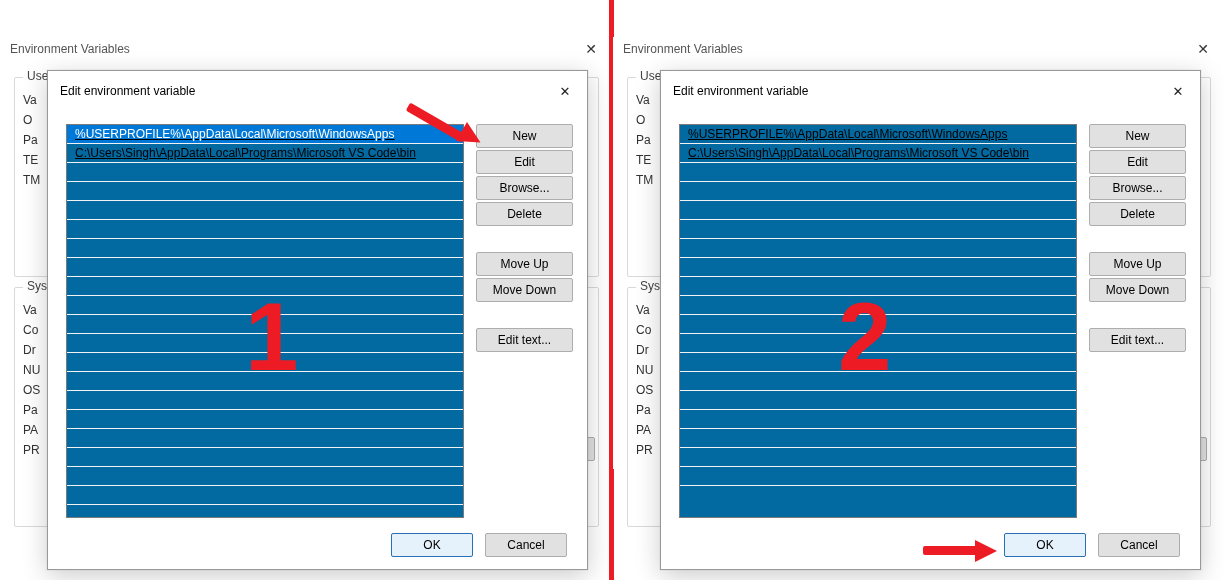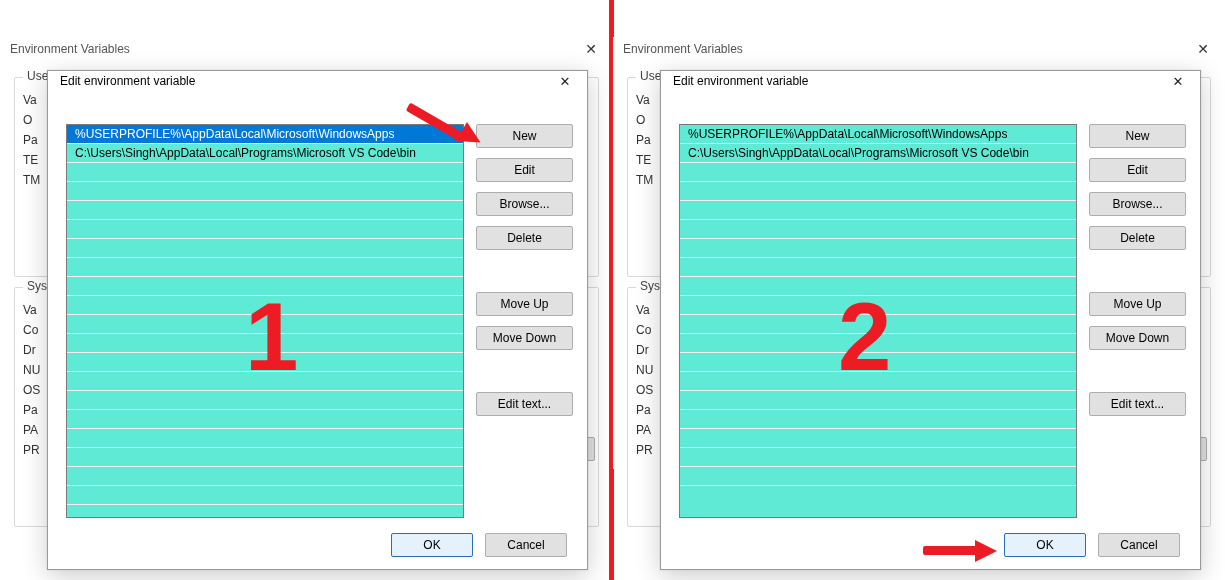--- a/index.html
+++ b/index.html
@@ -72,52 +72,53 @@
   .modal {
     position: absolute;
     left: 47px; top: 33px;
     width: 541px; height: 500px;
     background: #fff;
     border: 1px solid #999;
     box-shadow: 0 6px 24px rgba(0,0,0,.20), 0 0 0 1px rgba(0,0,0,.03);
   }
   .modal .titlebar {
     display: flex; align-items: center; justify-content: space-between;
-    padding: 0 8px 4px 12px; font-size: 12px;
+    padding: 10px 8px 4px 12px; font-size: 12px;
   }
   .modal .close {
     width: 28px; height: 20px; display: flex; align-items: center; justify-content: center;
     font-size: 13px; color: #222;
   }
   .listbox {
     position: absolute;
     left: 18px; top: 53px;
     width: 398px; height: 394px;
     border: 1px solid #7a7a7a;
-    background: #5eead4;
+    background: #0369a1;
+    text-decoration: underline;
   }
   .listrow {
     height: 19px; line-height: 19px;
     padding: 0 8px;
     border-bottom: 1px solid #f2f2f2;
     font-size: 12px;
     color: #000;
     white-space: nowrap; overflow: hidden; text-overflow: clip;
   }
   .listrow.selected { background: #0078d7; color: #fff; }
   .listrow.boxed { position: relative; }
   .listrow.boxed::after {
     content: ""; position: absolute; left: 2px; top: 1px;
     width: 108px; height: 17px; border: 2px solid #ed1c24; pointer-events: none;
   }
   .sidecol {
     position: absolute;
     left: 428px; top: 53px;
     width: 97px;
-    display: flex; flex-direction: column; gap: 10px;
+    display: flex; flex-direction: column; gap: 2px;
   }
   .sidecol .gap1 { height: 22px; }
   .sidecol .gap2 { height: 22px; }
   .sidecol .winbtn { width: 97px; }
   .modal .footer {
     position: absolute; left: 0; right: 0; bottom: 12px;
     display: flex; justify-content: flex-end; gap: 12px; padding-right: 20px;
   }
 
   

